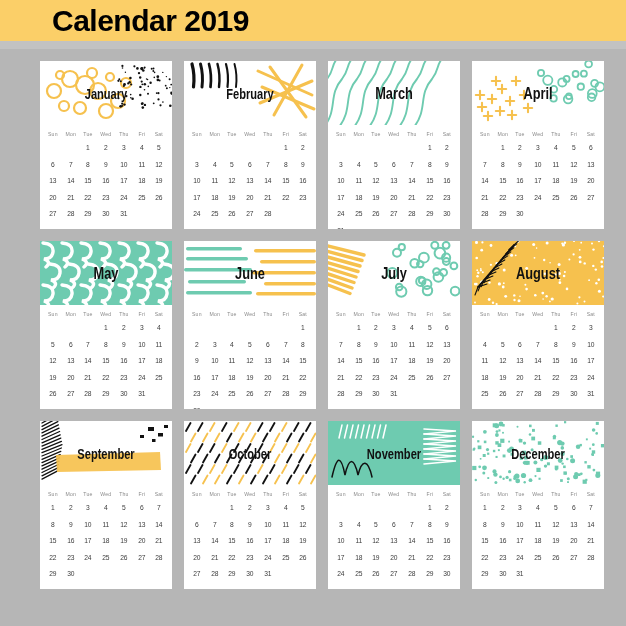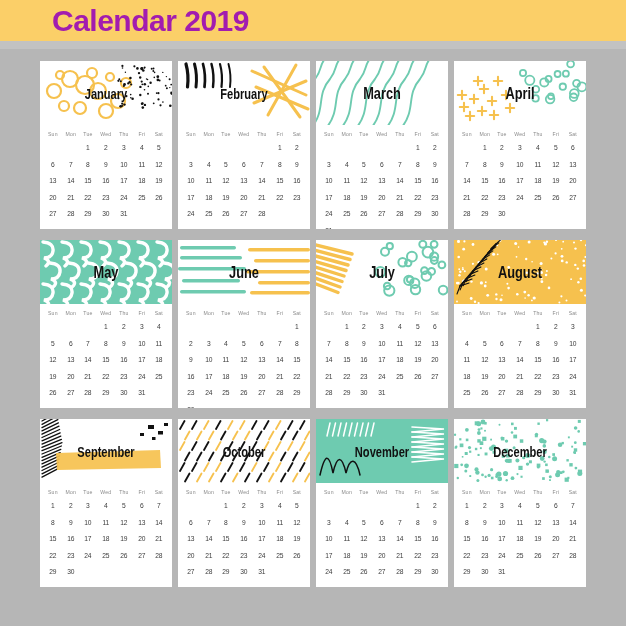--- a/index.html
+++ b/index.html
@@ -14,21 +14,21 @@
   
   .header{
     position:absolute;left:0;top:0;width:626px;height:41px;
     background:#fbcf68;
     display:flex;align-items:center;
   }
   .header-title{
     font-family:"Liberation Sans", sans-serif;
     font-weight:bold;
     font-size:30px;
-    color:#a21caf;
+    color:#000000;
     letter-spacing:-0.5px;
     margin-left:52px;
     white-space:nowrap;
   }
   .header-sub{
     font-family:"Liberation Sans", sans-serif;
     font-weight:normal;
     font-size:23px;
     color:#1a1a1a;
     margin-left:44px;
@@ -41,20 +41,21 @@
 
   
   .grid{
     position:absolute;left:40px;top:61px;
     width:546px;height:534px;
     display:grid;
     grid-template-columns:repeat(4,132px);
     grid-template-rows:repeat(3,168px);
     column-gap:6px;
     row-gap:11px;
+    gap:12px;
   }
 
   .card{
     position:relative;
     width:132px;height:168px;
     background:#ffffff;
     overflow:hidden;
   }
 
   

